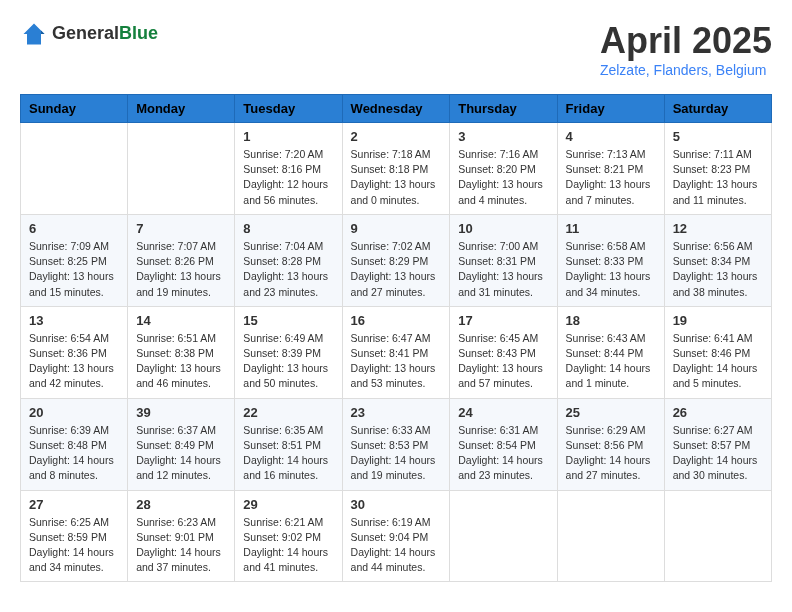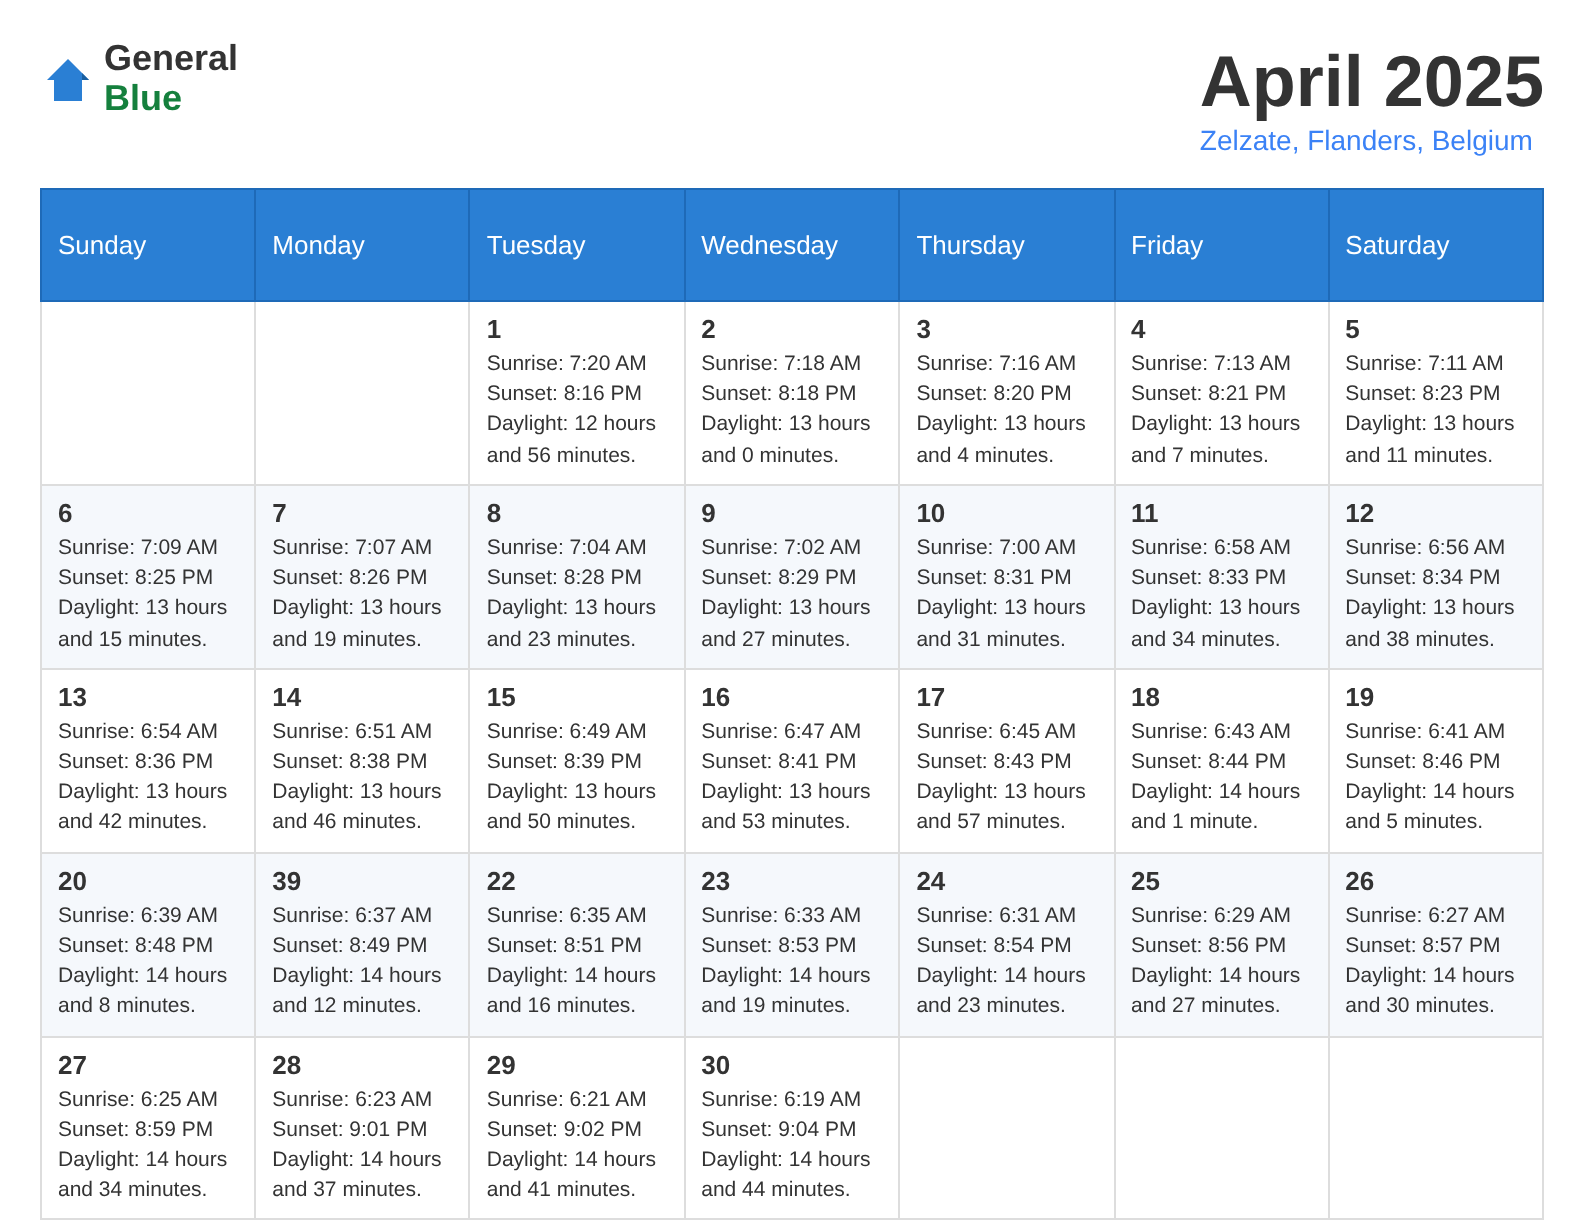--- a/index.html
+++ b/index.html
@@ -16,21 +16,21 @@
       align-items: flex-start;
       margin-bottom: 16px;
     }
     .logo {
       display: flex;
       align-items: center;
       gap: 4px;
     }
     .logo-text {
       display: flex;
-      flex-direction: column;
+      flex-direction: row;
       line-height: 1.1;
     }
     .logo-general {
       font-size: 18px;
       font-weight: bold;
       color: #333;
     }
     .logo-blue {
       font-size: 18px;
       font-weight: bold;
@@ -52,24 +52,24 @@
       font-size: 14px;
       color: #3b82f6;
     }
     .calendar {
       width: 100%;
       border-collapse: collapse;
       border: 1px solid #ccc;
     }
     .calendar th {
       background-color: #2a7fd4;
-      color: #ffffff;
+      color: #000000;
       font-size: 13px;
-      font-weight: normal;
-      padding: 20px 8px;
+      font-weight: bold;
+      padding: 6px 8px;
       text-align: left;
       border: 1px solid #1e6ab8;
     }
     .calendar td {
       vertical-align: top;
       padding: 6px 8px;
       border: 1px solid #ddd;
       width: 108px;
       min-height: 90px;
       font-size: 11px;

